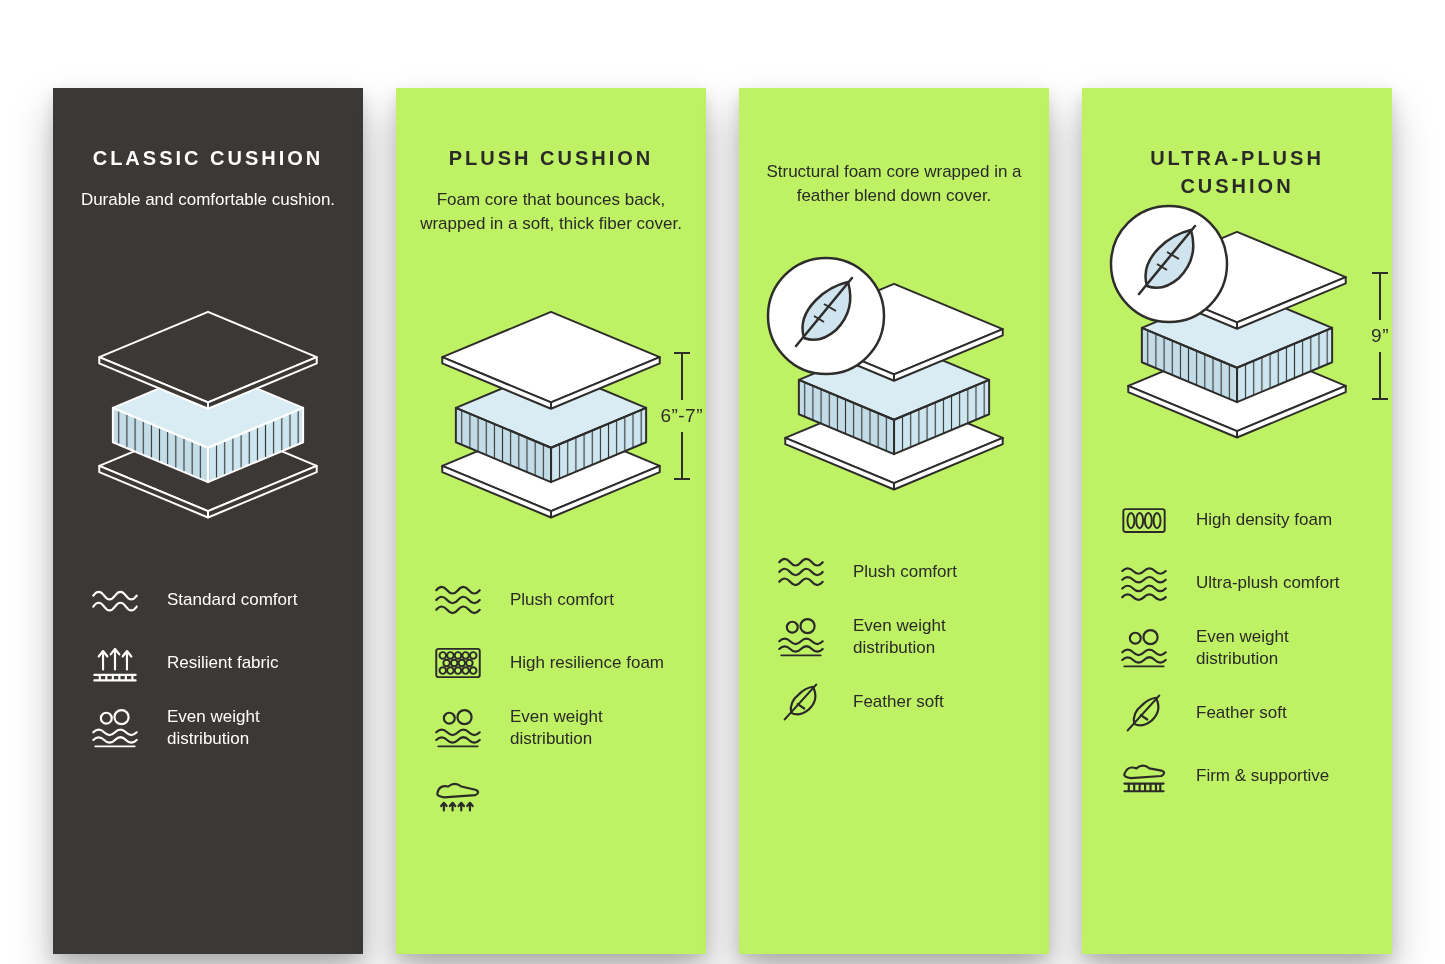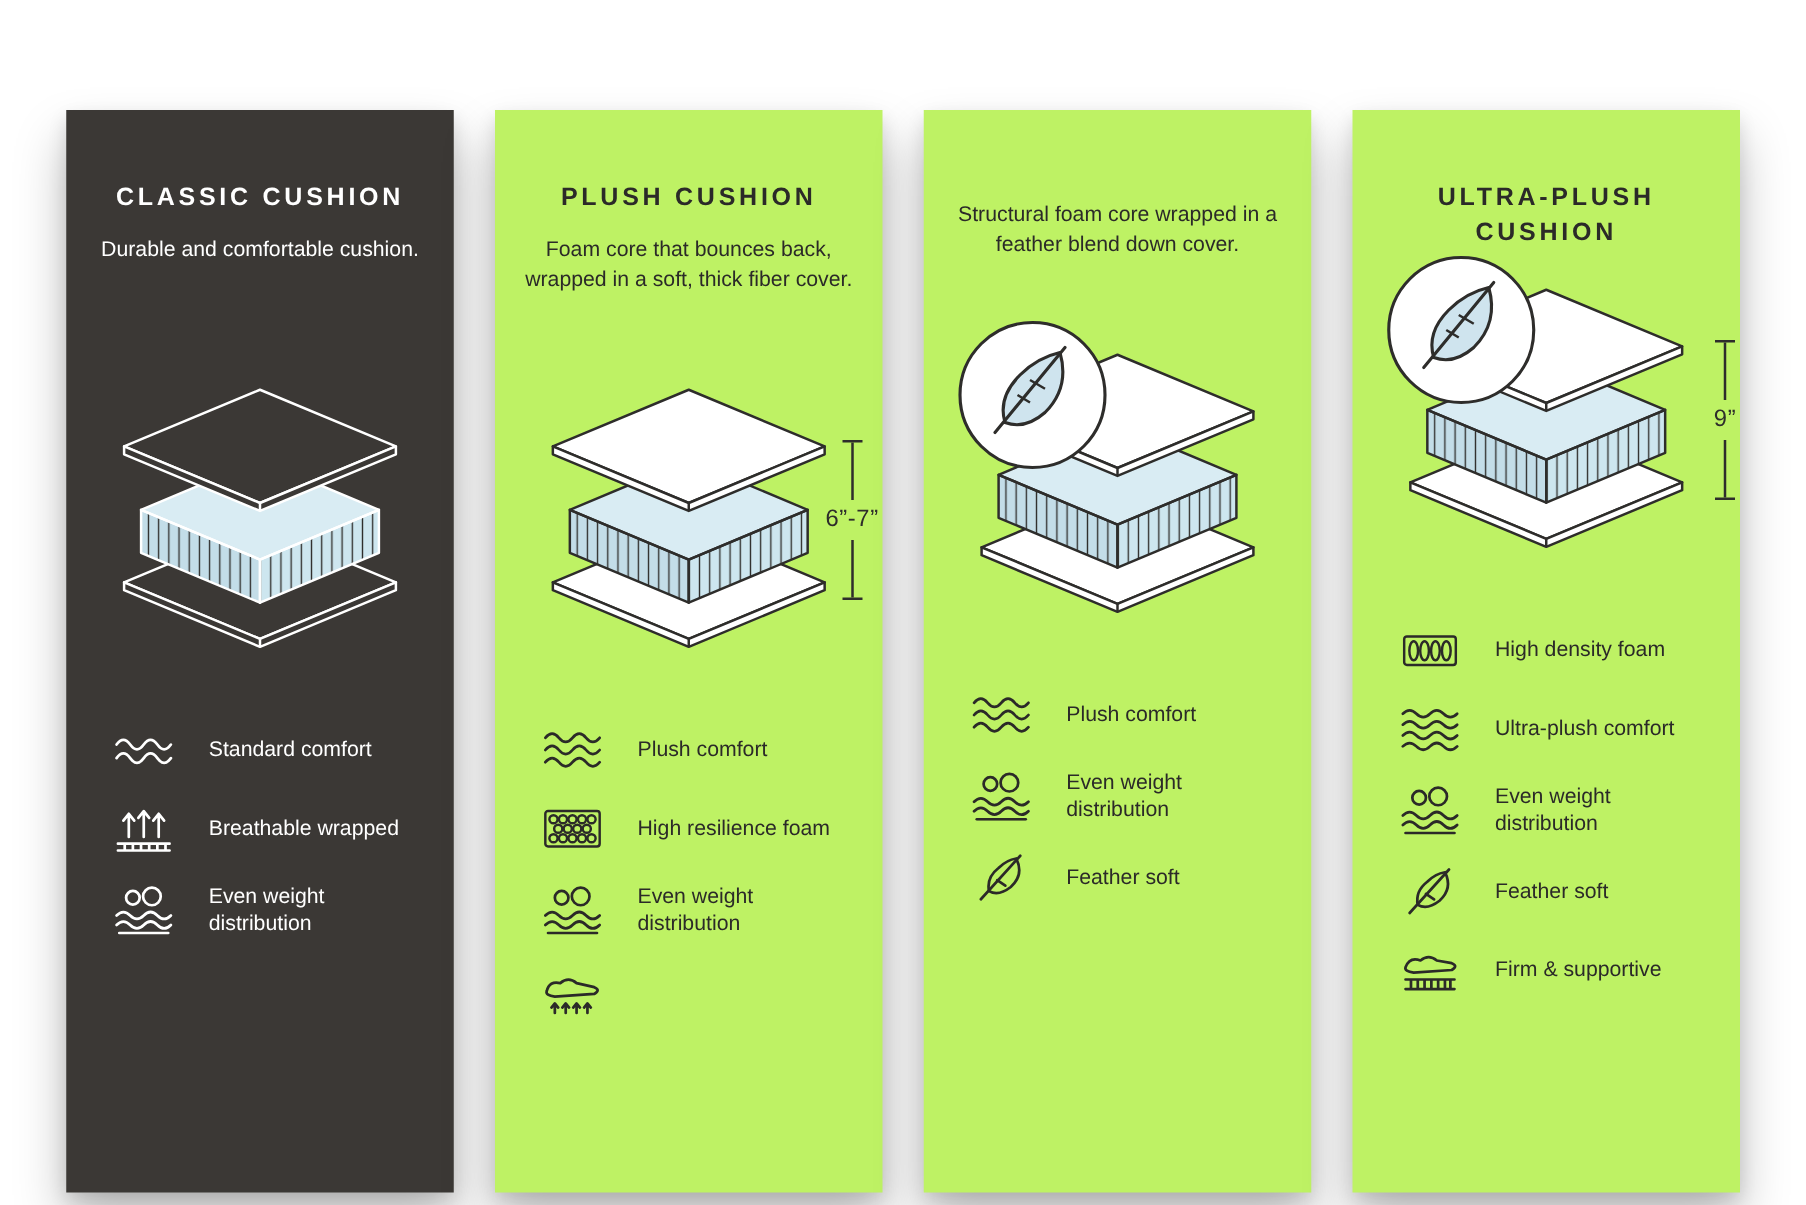--- a/index.html
+++ b/index.html
@@ -220,21 +220,21 @@
             </svg>
           </span>
         <span class="flabel">Standard comfort</span>
       </li>
       <li class="feature">
         <span class="ficon">
             <svg viewBox="0 0 46 36">
               <use href="#sym-breathable"></use>
             </svg>
           </span>
-        <span class="flabel">Breathable wrapped</span>
+        <span class="flabel">Resilient fabric</span>
       </li>
       <li class="feature">
         <span class="ficon">
             <svg viewBox="0 0 46 36">
               <use href="#sym-weight"></use>
             </svg>
           </span>
         <span class="flabel">Even weight distribution</span>
       </li>
     </ul>

